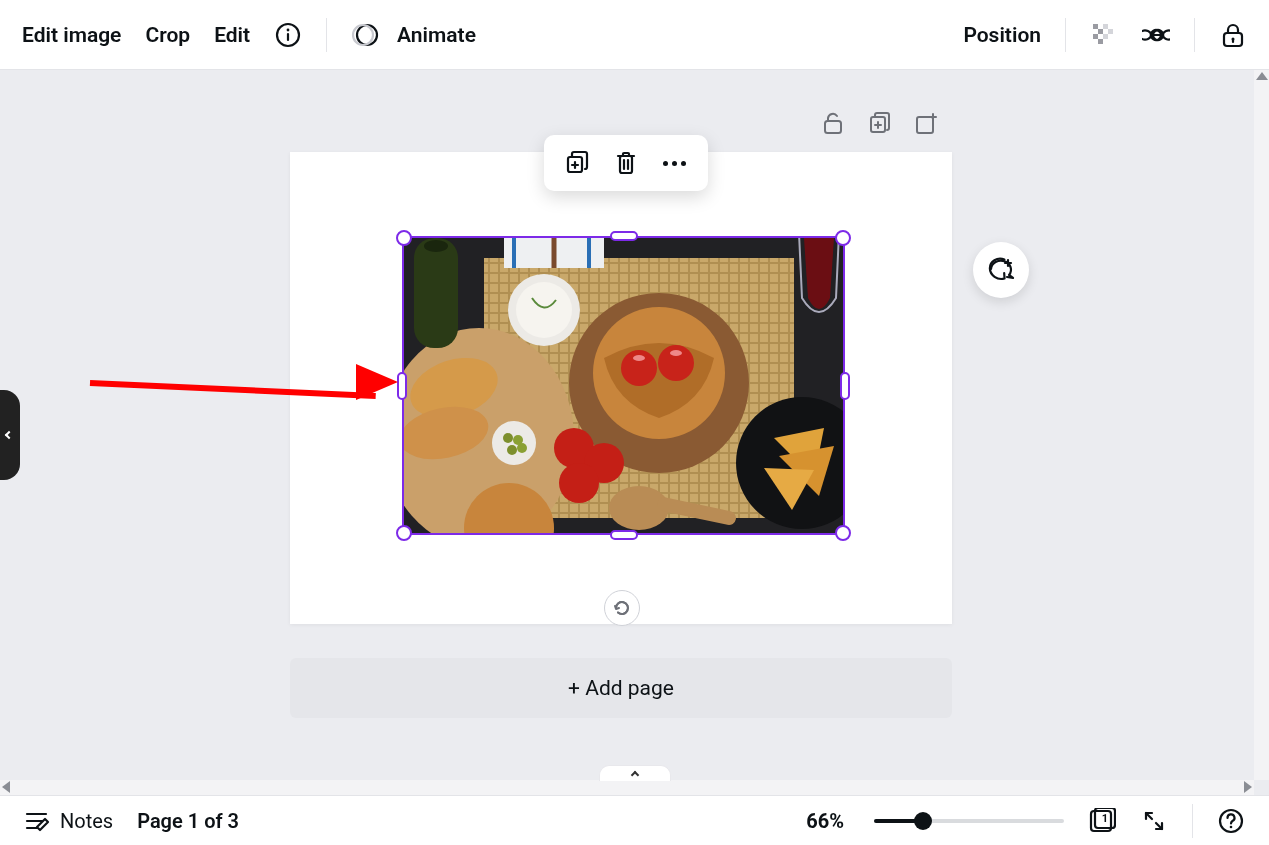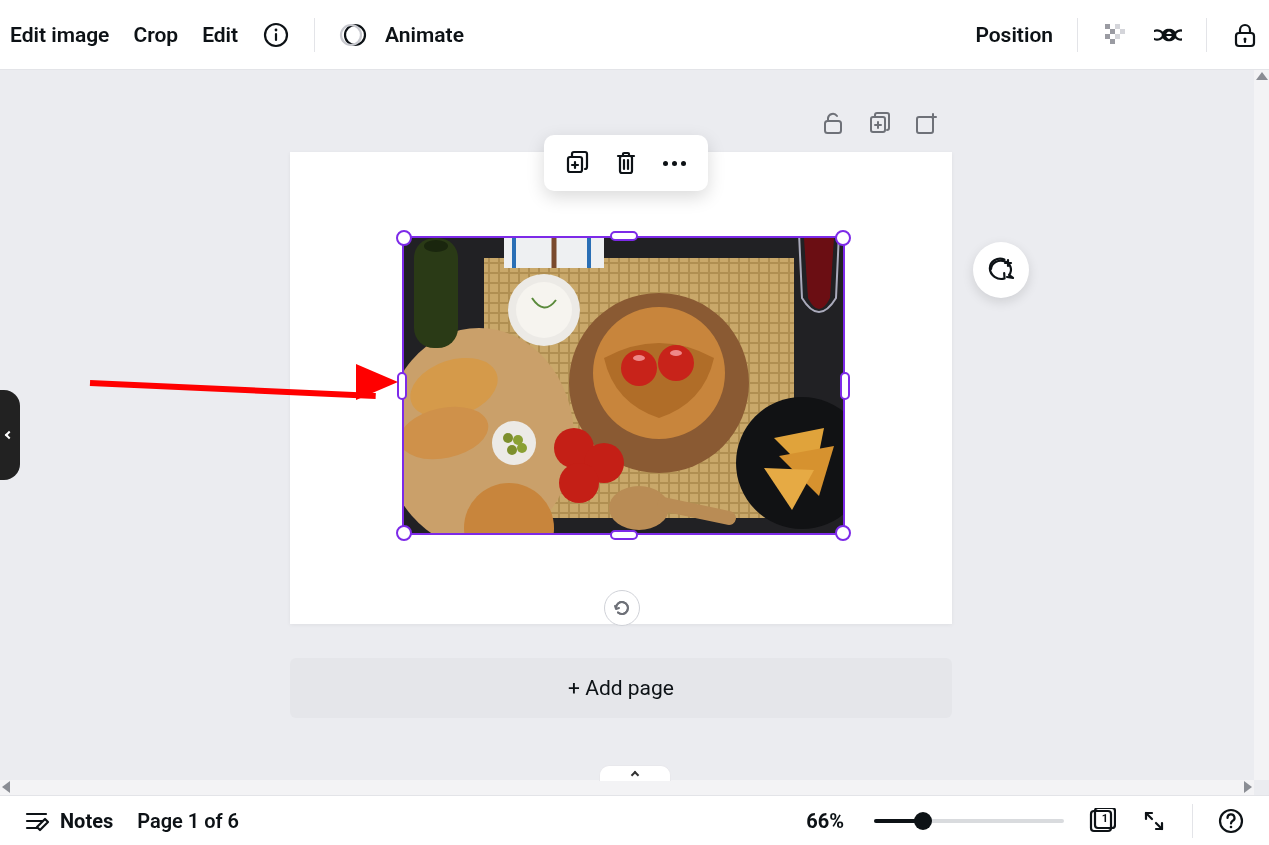--- a/index.html
+++ b/index.html
@@ -1,19 +1,19 @@
 <!DOCTYPE html>
 <html><head>
 <meta charset="utf-8">
 <style>
   * { box-sizing: border-box; margin: 0; padding: 0; }
   html, body { width: 1269px; height: 845px; font-family: -apple-system, BlinkMacSystemFont, "Segoe UI", Roboto, Helvetica, Arial, sans-serif; color: #0d1216; overflow: hidden; background: #fff; }
   
   
-  .toolbar { height: 70px; display: flex; align-items: center; justify-content: space-between; padding: 0 10px; border-bottom: 1px solid #e3e4e8; }
+  .toolbar { height: 70px; display: flex; align-items: center; justify-content: space-between; padding: 0 22px; border-bottom: 1px solid #e3e4e8; }
   .toolbar-left, .toolbar-right { display: flex; align-items: center; gap: 24px; }
   .toolbar-left .txt-btn, .toolbar-right .txt-btn { font-size: 21px; font-weight: 600; cursor: pointer; }
   .icn-btn { width: 28px; height: 28px; display: inline-flex; align-items: center; justify-content: center; cursor: pointer; }
   .toolbar .sep { width: 1px; height: 34px; background: #e3e4e8; }
   .animate-wrap { display: flex; align-items: center; gap: 18px; }
   
   
   .canvas-area { position: relative; height: 725px; background: #ebecf0; overflow: hidden; }
   .scroll-v { position: absolute; right: 0; top: 0; width: 15px; height: 100%; background: #f3f3f5; }
   .scroll-v::before { content:""; position:absolute; top:2px; right:1px; width:0; height:0; border-left:6px solid transparent; border-right:6px solid transparent; border-bottom:8px solid #8a8d94; }
@@ -58,21 +58,21 @@
   .tab-pill { position:absolute; left:50%; bottom:14px; transform:translateX(-50%); width:72px; height:16px; background:#fff; border:1px solid #e8e8ec; border-bottom:none; border-radius:10px 10px 0 0; display:flex; align-items:center; justify-content:center; cursor:pointer; }
   .tab-pill .chevup { width:6px; height:6px; border-left:2px solid #333; border-top:2px solid #333; transform:rotate(45deg); margin-top:3px; }
   
   
   .arrow-line { position: absolute; left: 90px; top: 310px; width: 286px; height: 6px; background: red; transform: rotate(2.6deg); transform-origin: left center; }
   .arrow-head { position: absolute; left: 356px; top: 294px; width: 0; height: 0; border-top: 18px solid transparent; border-bottom: 18px solid transparent; border-left: 42px solid red; }
   
   
   .footer { height: 50px; border-top: 1px solid #e3e4e8; display: flex; align-items: center; justify-content: space-between; padding: 0 24px; background: #fff; }
   .footer-left { display: flex; align-items: center; gap: 24px; }
-  .footer-left .notes { display: flex; align-items: center; gap: 10px; font-size: 20px; font-weight: 700; cursor:pointer; }
+  .footer-left .notes { display: flex; align-items: center; gap: 10px; font-size: 20px; font-weight: 400; cursor:pointer; }
   .footer-left .page-ind { font-size: 20px; font-weight: 600; }
   .footer-right { display: flex; align-items: center; gap: 24px; }
   .zoom-wrap { display: flex; align-items: center; gap: 30px; }
   .zoom-val { font-size: 20px; font-weight: 700; }
   .slider { position: relative; width: 190px; height: 4px; background: #d9dbde; border-radius: 2px; cursor:pointer; }
   .slider .fill { position:absolute; left:0; top:0; height:100%; background:#0d1216; border-radius:2px; }
   .slider .knob { position:absolute; top:50%; width:18px; height:18px; background:#0d1216; border-radius:50%; transform:translate(-50%,-50%); }
   .footer .sep { width: 1px; height: 34px; background: #e3e4e8; }
   
   svg { display:block; }
@@ -306,21 +306,21 @@
   <div class="footer-left">
     <div class="notes">
       <svg width="26" height="22">
         <line x1="3" y1="4" x2="22" y2="4" class="stroke"></line>
         <line x1="3" y1="11" x2="18" y2="11" class="stroke"></line>
         <line x1="3" y1="18" x2="13" y2="18" class="stroke"></line>
         <path d="M16 20 L24 12 L21 9 L13 17 Z" class="stroke"></path>
       </svg>
       <span>Notes</span>
     </div>
-    <span class="page-ind">Page 1 of 6</span>
+    <span class="page-ind">Page 1 of 3</span>
   </div>
   <div class="footer-right">
     <div class="zoom-wrap">
       <span class="zoom-val">66%</span>
       <div class="slider">
         <div class="fill" style="width:26%"></div>
         <div class="knob" style="left:26%"></div>
       </div>
     </div>
     <span class="icn-btn">

